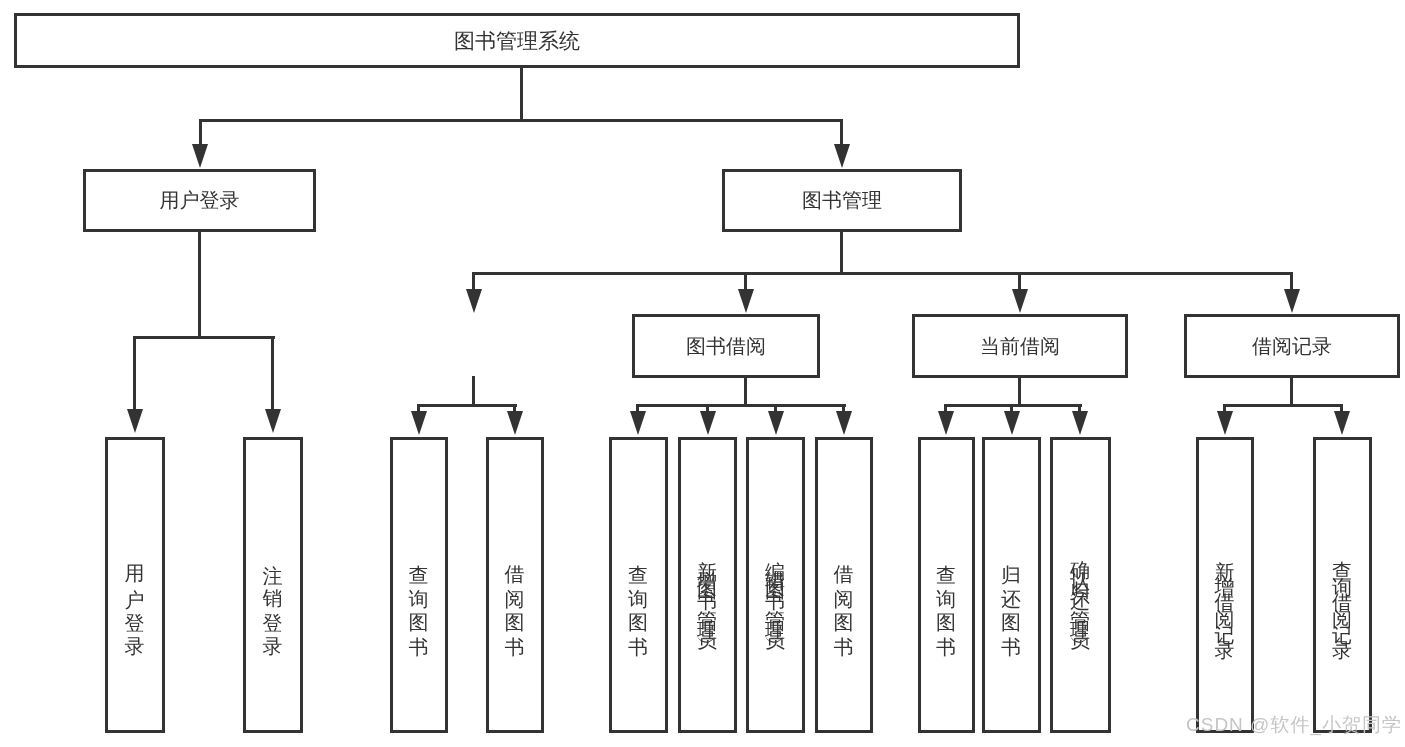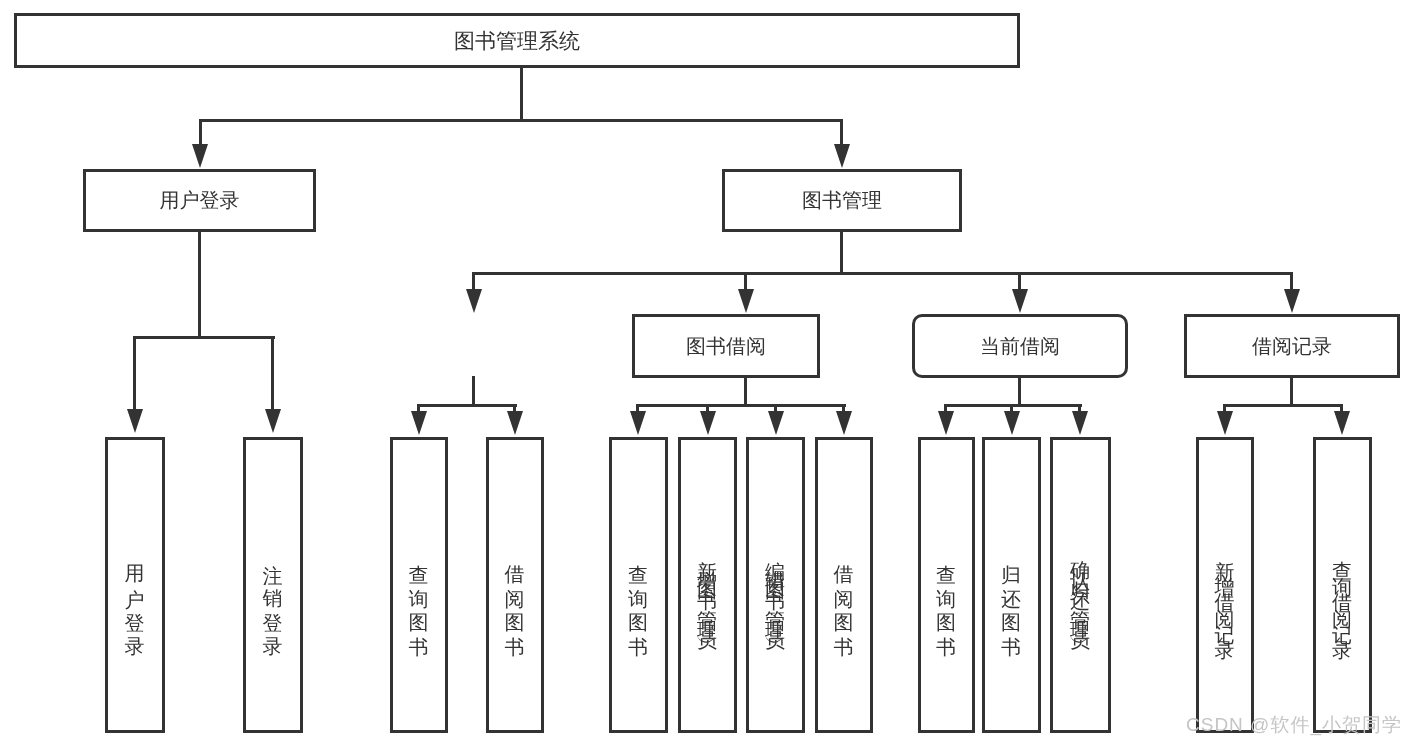--- a/index.html
+++ b/index.html
@@ -107,21 +107,21 @@
   <div class="vline" style="left:472px; top:272px; height:19px;"></div>
   <div class="arrow" style="left:466px; top:289px;"></div>
   <div class="vline" style="left:744px; top:272px; height:19px;"></div>
   <div class="arrow" style="left:738px; top:289px;"></div>
   <div class="vline" style="left:1018px; top:272px; height:19px;"></div>
   <div class="arrow" style="left:1012px; top:289px;"></div>
   <div class="vline" style="left:1290px; top:272px; height:19px;"></div>
   <div class="arrow" style="left:1284px; top:289px;"></div>
 
   <div class="box" style="left:632px; top:314px; width:188px; height:64px;">图书借阅</div>
-  <div class="box" style="left:912px; top:314px; width:216px; height:64px;border-radius:10px;">当前借阅</div>
+  <div class="box" style="left:912px; top:314px; width:216px; height:64px;">当前借阅</div>
   <div class="box" style="left:1184px; top:314px; width:216px; height:64px;font-family:Liberation Mono, monospace;">借阅记录</div>
 
   <div class="vline" style="left:472px; top:376px; height:31px;"></div>
   <div class="hline" style="left:417px; top:404px; width:100px;"></div>
   <div class="vline" style="left:417px; top:404px; height:9px;"></div>
   <div class="arrow" style="left:411px; top:411px;"></div>
   <div class="vline" style="left:513px; top:404px; height:9px;"></div>
   <div class="arrow" style="left:507px; top:411px;"></div>
 
   <div class="vline" style="left:744px; top:376px; height:31px;"></div>

